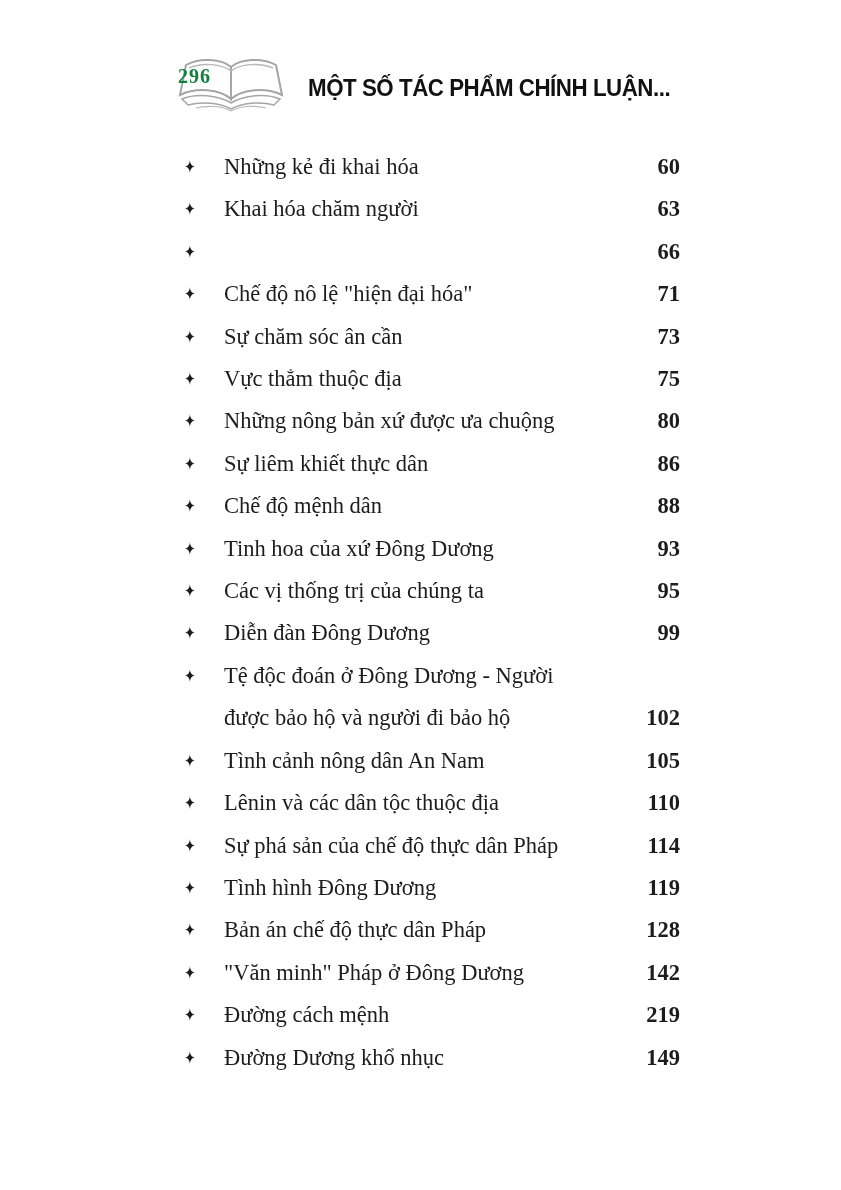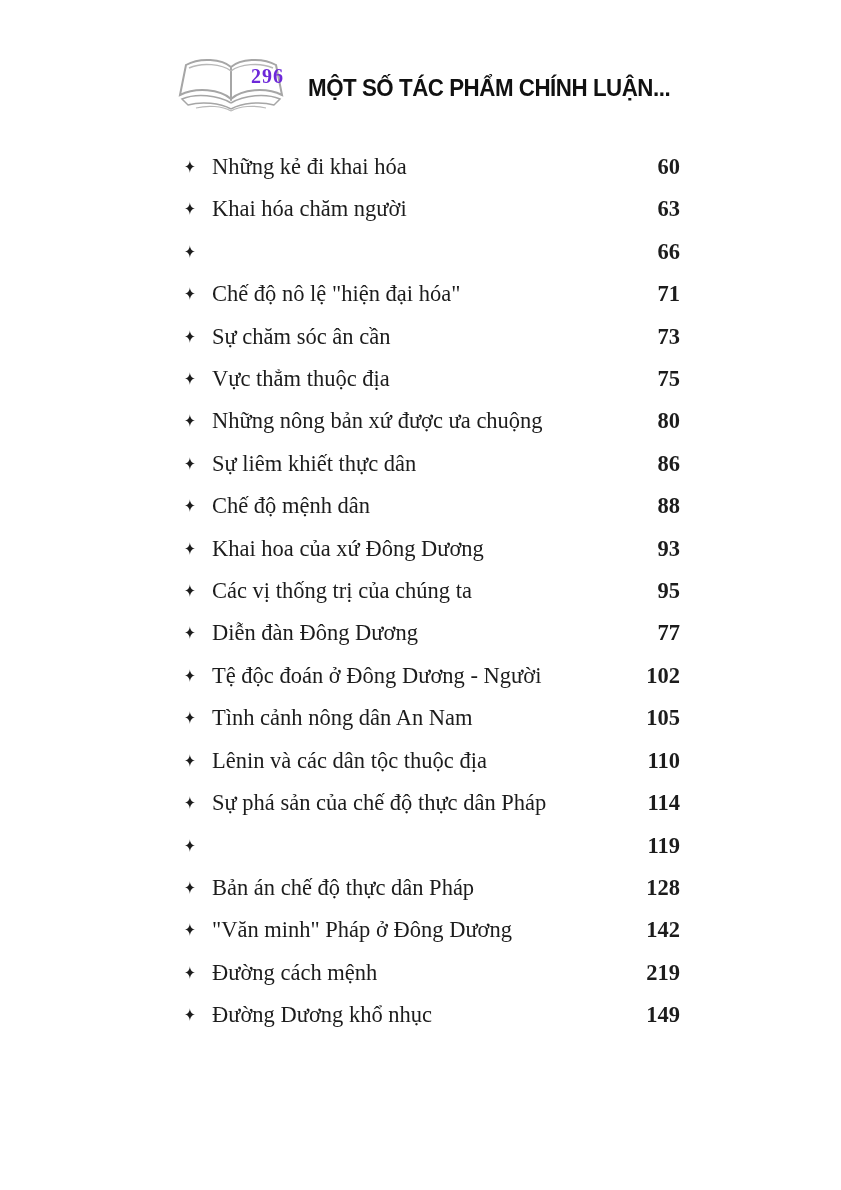--- a/index.html
+++ b/index.html
@@ -11,23 +11,23 @@
     font-family:"Liberation Serif","DejaVu Serif",serif;
     color:#1c1c1c;
     overflow:hidden;
   }
   
   .header{position:absolute;left:0;top:0;width:841px;height:130px;}
   .book-badge{position:absolute;left:178px;top:55px;width:106px;height:64px;}
   .book-badge svg{position:absolute;left:0;top:0;}
   .book-num{
     position:absolute;left:0;top:10px;width:106px;
-    text-align:right;
+    text-align:left;
     font-family:"Liberation Serif","DejaVu Serif",serif;
-    font-weight:bold;font-size:20px;color:#6d28d9;
+    font-weight:bold;font-size:20px;color:#15803d;
     letter-spacing:1px;
   }
   .header-title{
     position:absolute;left:308px;top:74px;
     font-family:"Liberation Sans","DejaVu Sans",sans-serif;
     font-weight:bold;font-size:24px;color:#111;
     letter-spacing:-0.5px;
     transform:scaleX(0.93);transform-origin:left center;
     white-space:nowrap;
   }
@@ -38,21 +38,21 @@
   }
   .toc-item{display:flex;align-items:flex-start;}
   .bullet{
     flex:none;width:28px;
     font-family:"DejaVu Sans",sans-serif;
     font-size:14px;line-height:42.4px;
     color:#1c1c1c;
     transform:scaleY(1.25);
   }
   .titles{flex:1 1 auto;}
-  .titles div{line-height:42.4px;white-space:nowrap;}
+  .titles div{line-height:42.4px;white-space:nowrap;margin-left:12px;}
   .pagenum{
     flex:none;margin-left:auto;align-self:flex-end;
     line-height:42.4px;
     font-weight:bold;
   }
 </style>
 </head>
 <body>
 
 <div class="page">
@@ -133,42 +133,43 @@
       <div class="toc-item">
         <span class="bullet">✦</span>
         <div class="titles">
           <div>Chế độ mệnh dân</div>
         </div>
         <span class="pagenum">88</span>
       </div>
       <div class="toc-item">
         <span class="bullet">✦</span>
         <div class="titles">
-          <div>Khai hoa của xứ Đông Dương</div>
+          <div>Tinh hoa của xứ Đông Dương</div>
         </div>
         <span class="pagenum">93</span>
       </div>
       <div class="toc-item">
         <span class="bullet">✦</span>
         <div class="titles">
           <div>Các vị thống trị của chúng ta</div>
         </div>
         <span class="pagenum">95</span>
       </div>
       <div class="toc-item">
         <span class="bullet">✦</span>
         <div class="titles">
           <div>Diễn đàn Đông Dương</div>
         </div>
-        <span class="pagenum">77</span>
+        <span class="pagenum">99</span>
       </div>
       <div class="toc-item">
         <span class="bullet">✦</span>
         <div class="titles">
           <div>Tệ độc đoán ở Đông Dương - Người</div>
+          <div>được bảo hộ và người đi bảo hộ</div>
         </div>
         <span class="pagenum">102</span>
       </div>
       <div class="toc-item">
         <span class="bullet">✦</span>
         <div class="titles">
           <div>Tình cảnh nông dân An Nam</div>
         </div>
         <span class="pagenum">105</span>
       </div>
@@ -181,20 +182,23 @@
       </div>
       <div class="toc-item">
         <span class="bullet">✦</span>
         <div class="titles">
           <div>Sự phá sản của chế độ thực dân Pháp</div>
         </div>
         <span class="pagenum">114</span>
       </div>
       <div class="toc-item">
         <span class="bullet">✦</span>
+        <div class="titles">
+          <div>Tình hình Đông Dương</div>
+        </div>
         <span class="pagenum">119</span>
       </div>
       <div class="toc-item">
         <span class="bullet">✦</span>
         <div class="titles">
           <div>Bản án chế độ thực dân Pháp</div>
         </div>
         <span class="pagenum">128</span>
       </div>
       <div class="toc-item">

